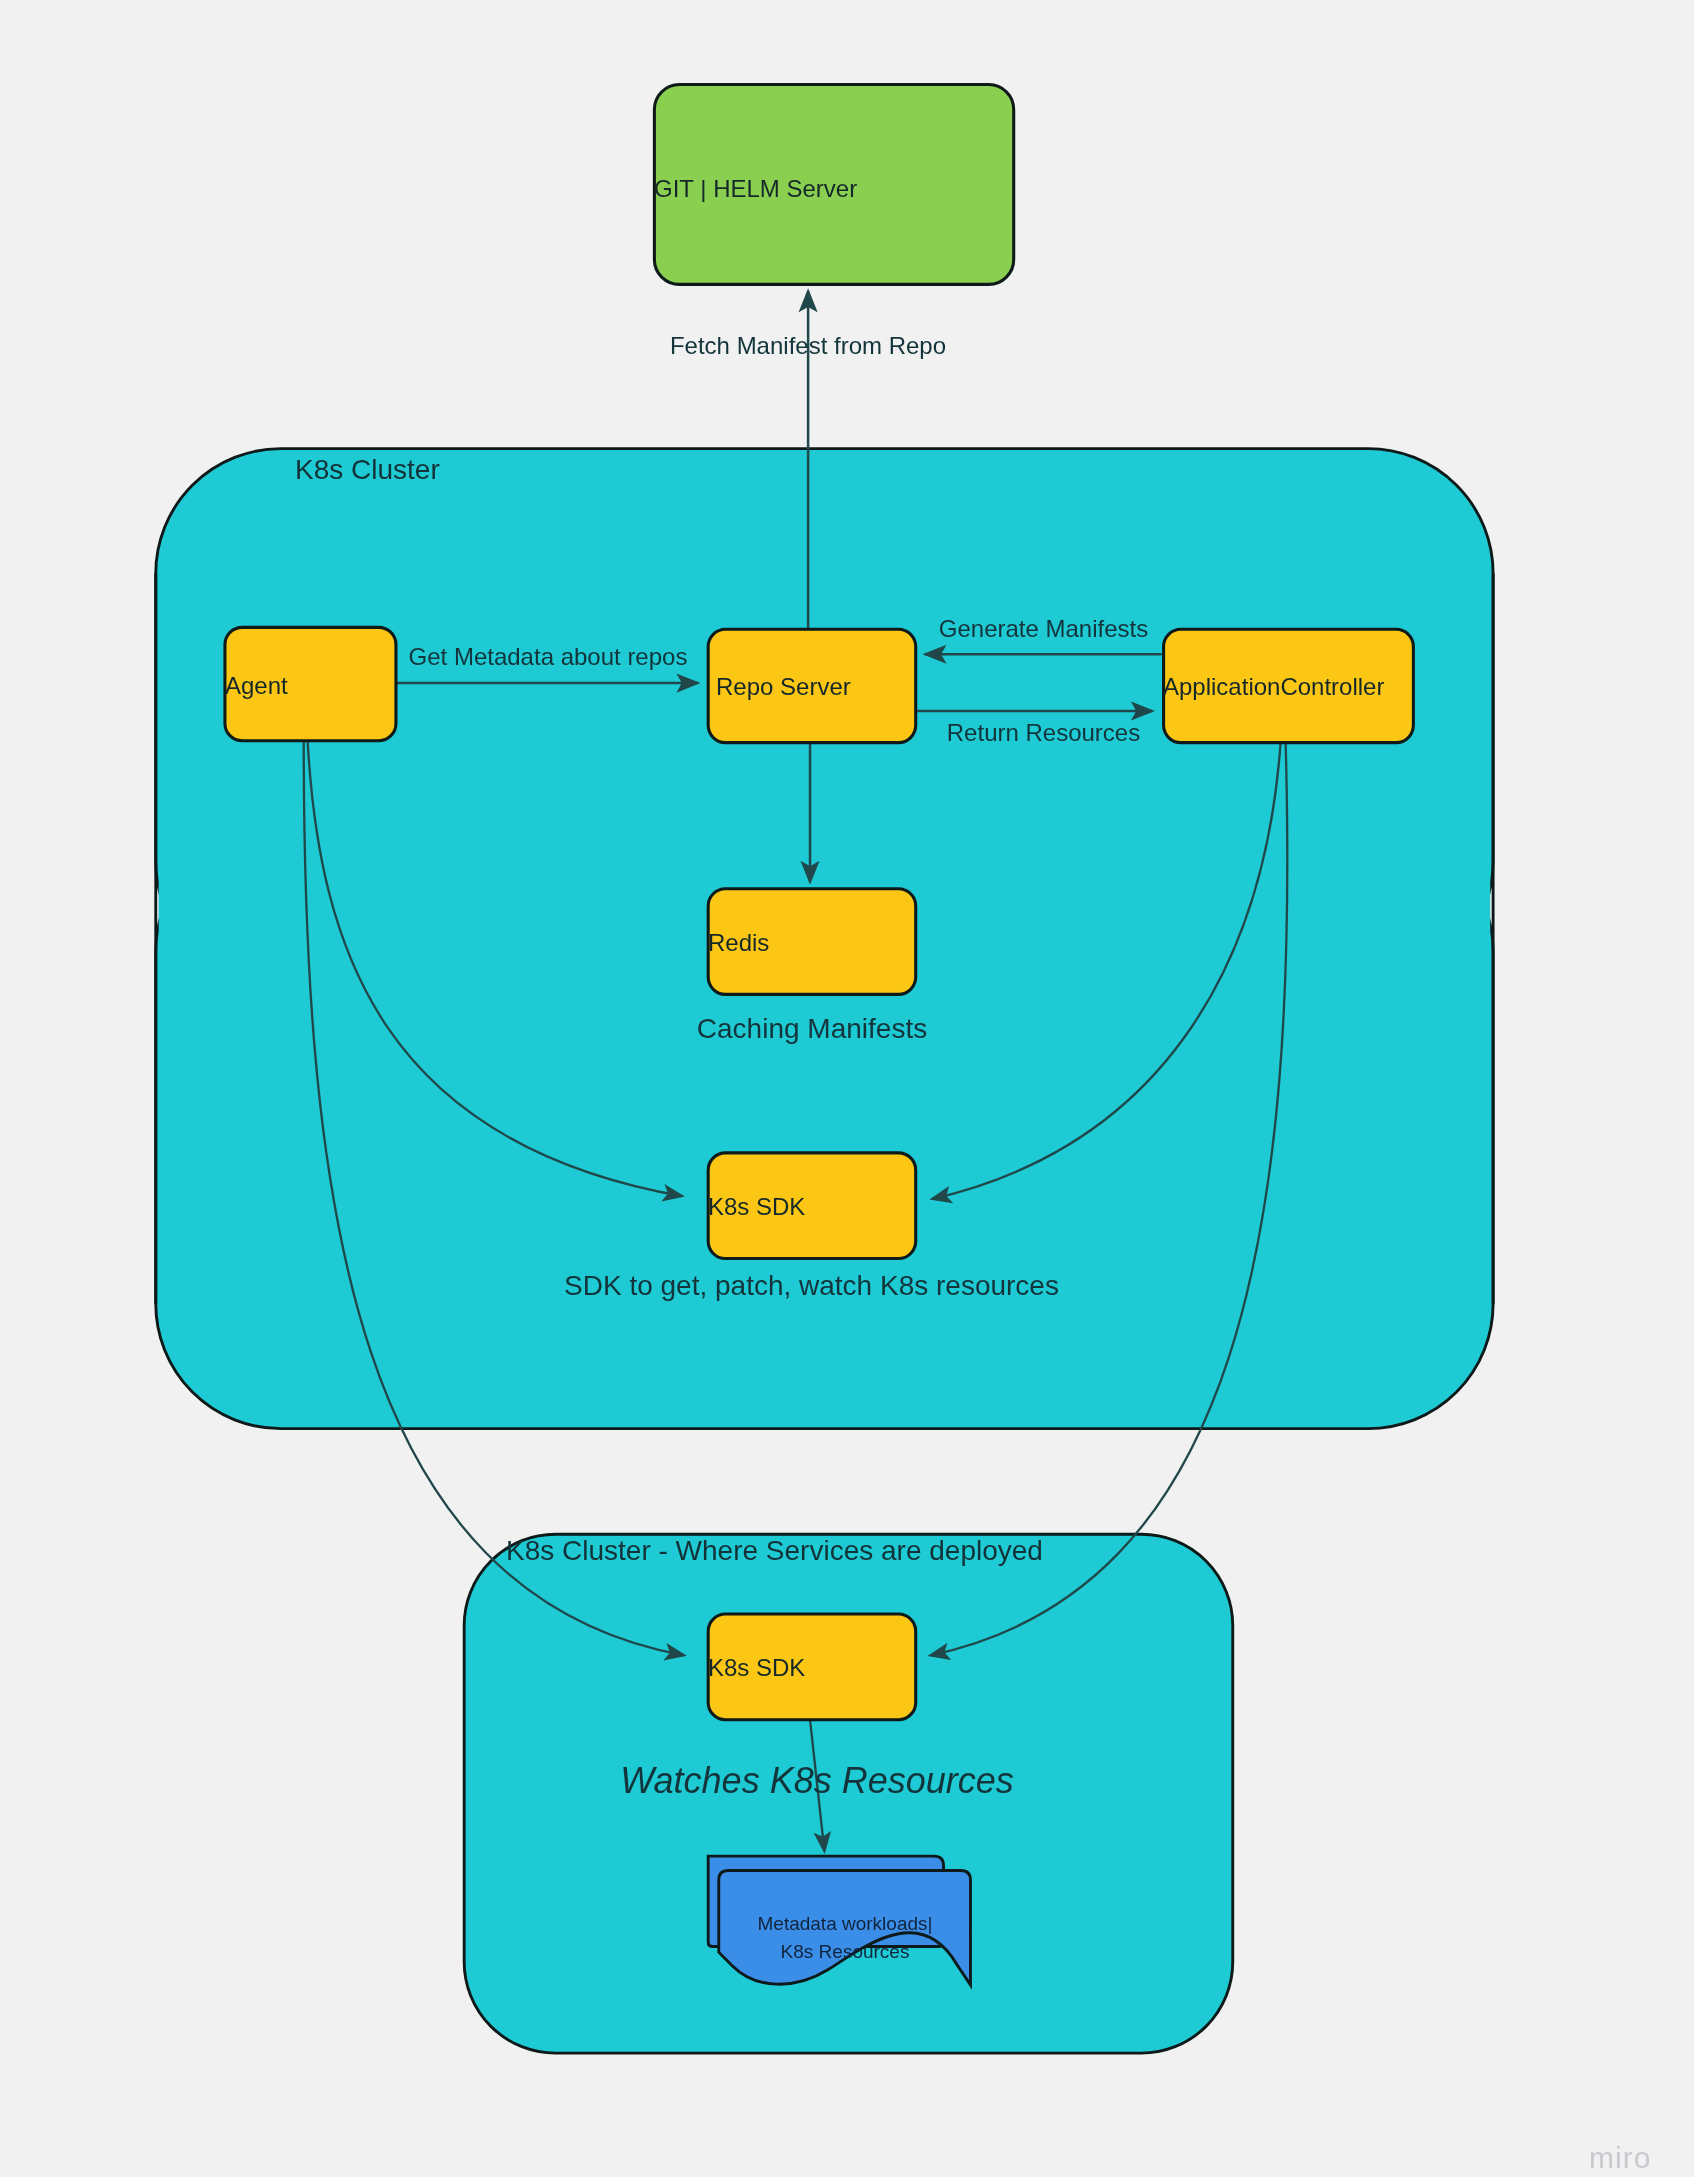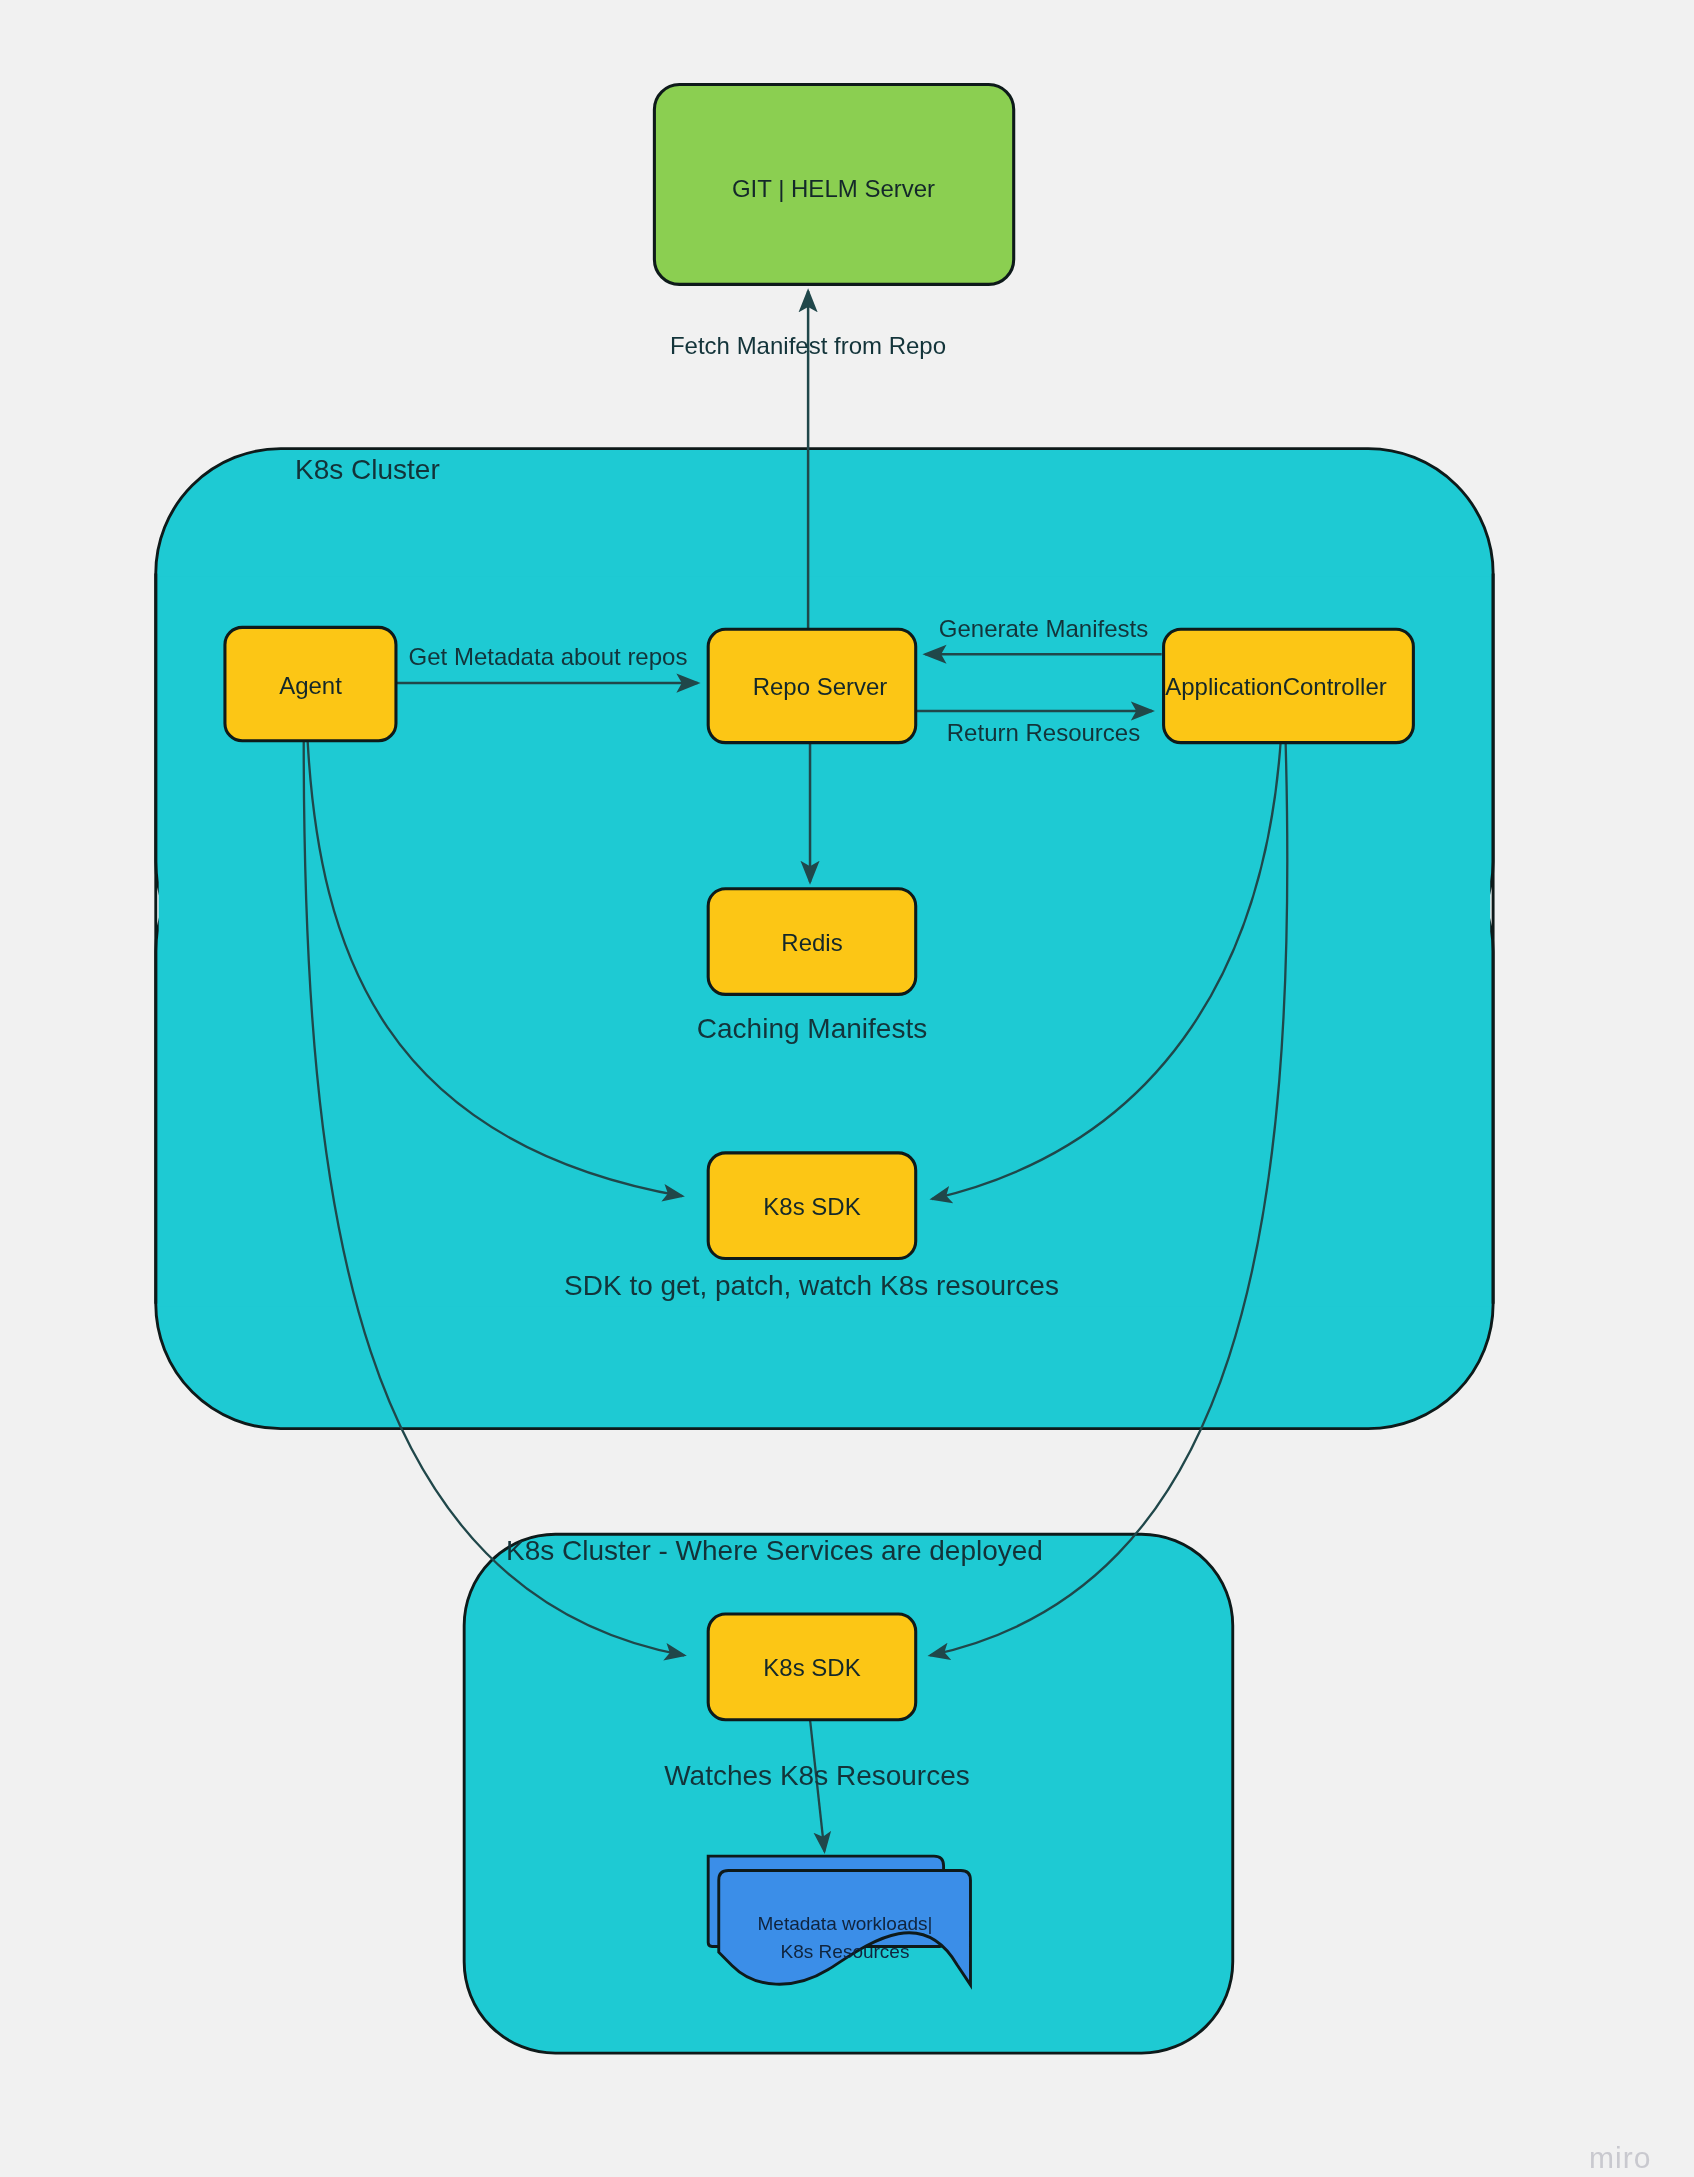--- a/index.html
+++ b/index.html
@@ -27,21 +27,21 @@
   .caption,
   .container-title,
   .watermark {
     position: absolute;
     color: #1b2b2b;
     line-height: 1.28;
     white-space: pre;
     pointer-events: none;
   }
   .node-label {
-    text-align: center;
+    text-align: left;
     font-size: 24px;
     color: #14282a;
   }
   .edge-label {
     font-size: 24px;
     color: #13343a;
     text-align: center;
   }
   .caption {
     font-size: 28px;
@@ -164,21 +164,21 @@
 <div class="note-label" style="left:719px; top:1938px; width:252px;">K8s Resources</div>
 
 <div class="edge-label" style="left:616px; top:331px; width:384px;">Fetch Manifest from Repo</div>
 
 <div class="edge-label" style="left:404px; top:642px; width:288px;">Get Metadata about repos</div>
 
 <div class="edge-label" style="left:928px; top:614px; width:231px;">Generate Manifests</div>
 
 <div class="edge-label" style="left:928px; top:718px; width:231px;">Return Resources</div>
 
-<div class="edge-label" style="left:620px; top:1758px; width:394px; font-size:28px;">Watches K8s Resources</div>
+<div class="edge-label" style="left:620px; top:1758px; width:394px; font-size:36px;font-style:italic;">Watches K8s Resources</div>
 
 <div class="caption" style="left:668px; top:1011px; width:288px;">Caching Manifests</div>
 
 <div class="caption" style="left:552px; top:1268px; width:519px;">SDK to get, patch, watch K8s resources</div>
 
 <div class="watermark" style="left:1589px; top:2108px;margin-top:31px;">miro</div>
 
 <div class="hit" style="left:654px; top:85px; width:359px; height:200px;"></div>
 <div class="hit" style="left:225px; top:627px; width:171px; height:113px;"></div>
 <div class="hit" style="left:708px; top:629px; width:208px; height:113px;"></div>

